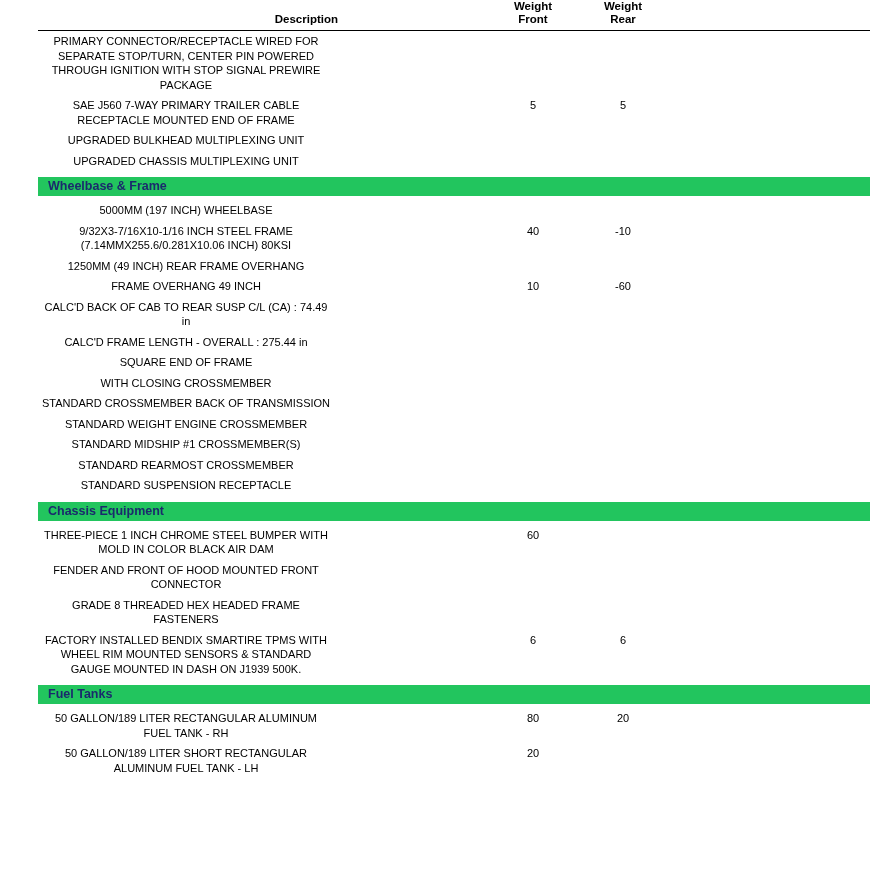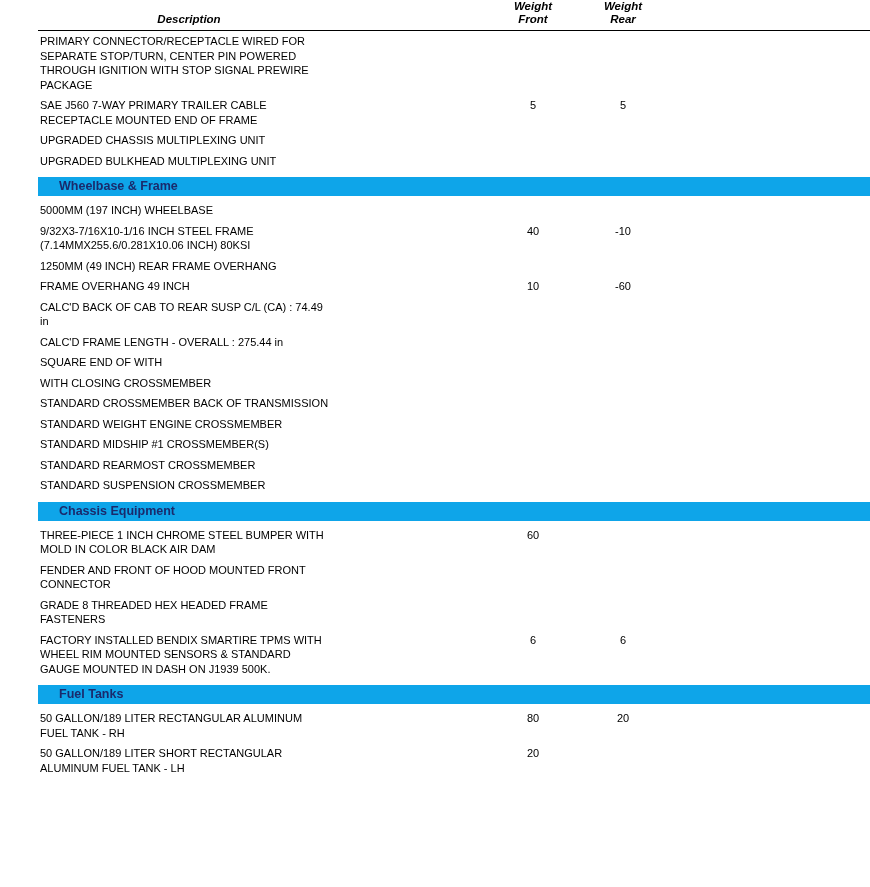--- a/index.html
+++ b/index.html
@@ -31,32 +31,31 @@
   col.c-gap    { width: 150px; }
   col.c-wf     { width: 90px; }
   col.c-wr     { width: 90px; }
   col.c-tail   { width: 202px; }
 
   thead th {
     font-size: 11.5px;
     font-weight: bold;
     vertical-align: bottom;
     padding: 0 0 4px 0;
-    text-align: center;
+    text-align: right;
   }
   thead th.desc-h {
     padding-left: 2px;
   }
   thead th.num-h {
     text-align: center;
   }
   thead th .hdr-line {
     display: block;
     line-height: 13px;
-    font-style: italic;
   }
   .head-rule td {
     border-bottom: 1px solid #000000;
     height: 0;
     padding: 0;
     font-size: 0;
     line-height: 0;
   }
   .head-rule td.no-rule {
     border-bottom: none;
@@ -64,37 +63,38 @@
 
   tr.item-row td {
     vertical-align: top;
     padding: 3px 0 3px 0;
     font-size: 11px;
     line-height: 14.5px;
   }
   tr.item-row td.desc {
     padding-left: 2px;
     padding-right: 6px;
+    text-align: center;
   }
   tr.item-row td.num {
     text-align: center;
     padding-top: 3px;
   }
 
   tr.section-row td {
     padding: 0;
   }
   .section-band {
-    background: #0ea5e9;
+    background: #22c55e;
     height: 19px;
     line-height: 19px;
     color: #1a2a6c;
     font-weight: bold;
     font-size: 12.5px;
-    padding-left: 21px;
+    padding-left: 10px;
     box-sizing: border-box;
   }
   .section-left-pad {
     background: #ffffff;
   }
   .section-spacer-top { height: 6px; }
   .section-spacer-bot { height: 4px; }
 </style>
 </head>
 <body>
@@ -144,29 +144,29 @@
         <tr class="item-row">
           <td></td>
           <td class="desc">SAE J560 7-WAY PRIMARY TRAILER CABLE RECEPTACLE MOUNTED END OF FRAME</td>
           <td></td>
           <td class="num">5</td>
           <td class="num">5</td>
           <td></td>
         </tr>
         <tr class="item-row">
           <td></td>
+          <td class="desc">UPGRADED BULKHEAD MULTIPLEXING UNIT</td>
+          <td></td>
+          <td class="num"></td>
+          <td class="num"></td>
+          <td></td>
+        </tr>
+        <tr class="item-row">
+          <td></td>
           <td class="desc">UPGRADED CHASSIS MULTIPLEXING UNIT</td>
-          <td></td>
-          <td class="num"></td>
-          <td class="num"></td>
-          <td></td>
-        </tr>
-        <tr class="item-row">
-          <td></td>
-          <td class="desc">UPGRADED BULKHEAD MULTIPLEXING UNIT</td>
           <td></td>
           <td class="num"></td>
           <td class="num"></td>
           <td></td>
         </tr>
         <tr class="section-row spacer-row">
           <td colspan="6">
             <div class="section-spacer-top"></div>
           </td>
         </tr>
@@ -224,21 +224,21 @@
         <tr class="item-row">
           <td></td>
           <td class="desc">CALC'D FRAME LENGTH - OVERALL :  275.44 in</td>
           <td></td>
           <td class="num"></td>
           <td class="num"></td>
           <td></td>
         </tr>
         <tr class="item-row">
           <td></td>
-          <td class="desc">SQUARE END OF WITH</td>
+          <td class="desc">SQUARE END OF FRAME</td>
           <td></td>
           <td class="num"></td>
           <td class="num"></td>
           <td></td>
         </tr>
         <tr class="item-row">
           <td></td>
           <td class="desc">WITH CLOSING CROSSMEMBER</td>
           <td></td>
           <td class="num"></td>
@@ -272,21 +272,21 @@
         <tr class="item-row">
           <td></td>
           <td class="desc">STANDARD REARMOST CROSSMEMBER</td>
           <td></td>
           <td class="num"></td>
           <td class="num"></td>
           <td></td>
         </tr>
         <tr class="item-row">
           <td></td>
-          <td class="desc">STANDARD SUSPENSION CROSSMEMBER</td>
+          <td class="desc">STANDARD SUSPENSION RECEPTACLE</td>
           <td></td>
           <td class="num"></td>
           <td class="num"></td>
           <td></td>
         </tr>
         <tr class="section-row spacer-row">
           <td colspan="6">
             <div class="section-spacer-top"></div>
           </td>
         </tr>

